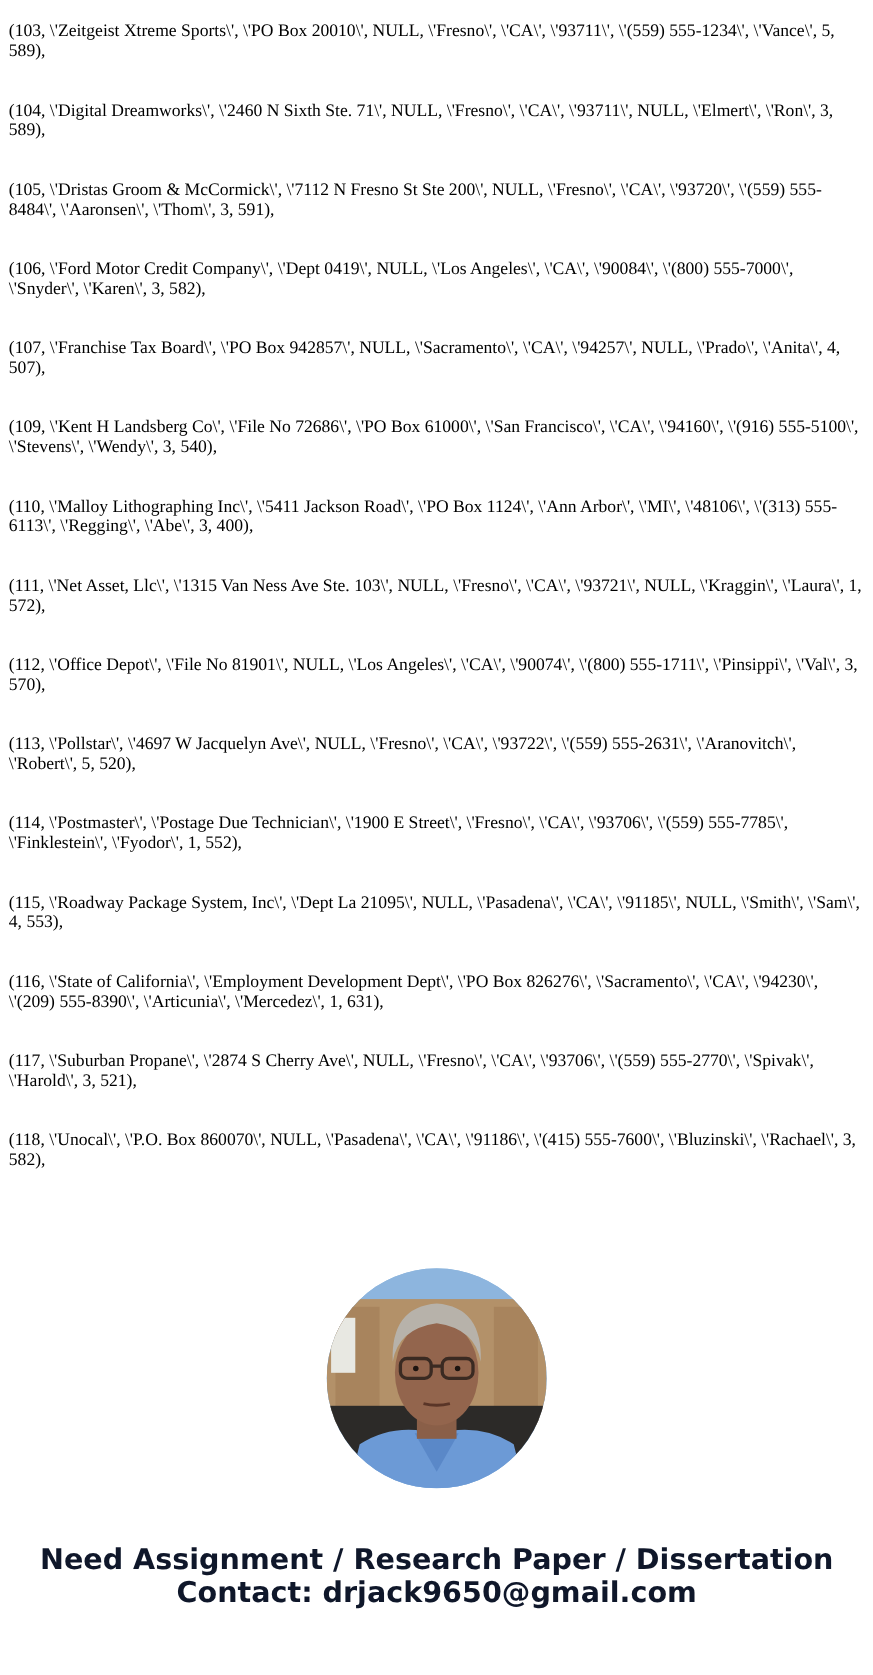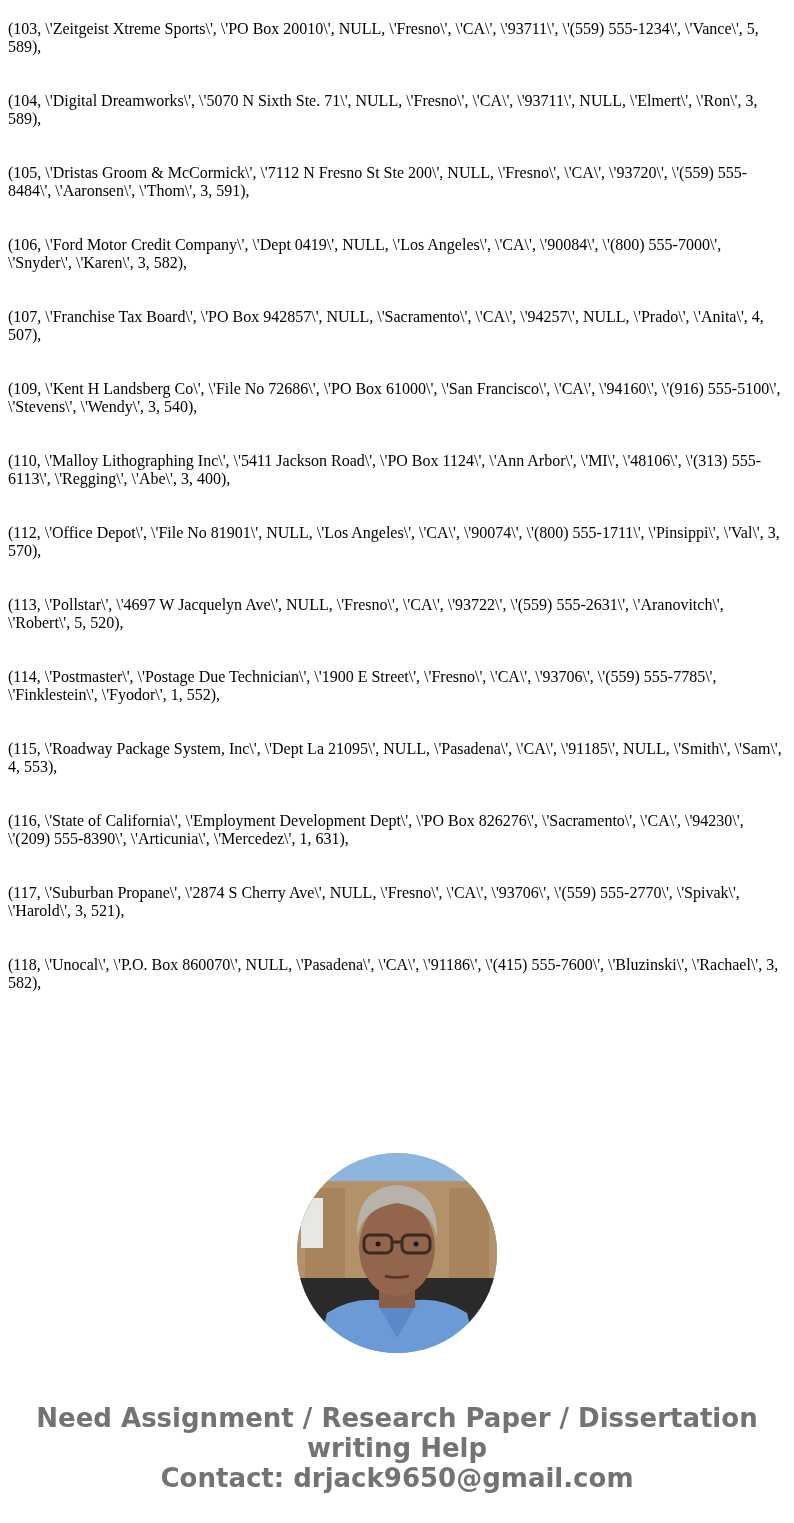--- a/index.html
+++ b/index.html
@@ -53,38 +53,39 @@
     .promo {
       position: absolute;
       left: 0;
       top: 1403px;
       width: 794px;
       text-align: center;
       font-family: "DejaVu Sans", sans-serif;
       font-weight: bold;
       font-size: 26px;
       line-height: 30px;
-      color: #737373;
+      color: #0f172a;
     }
     .promo span {
       display: block;
     }
   </style>
 </head>
 <body>
 
 <div class="doc-viewport">
   <div class="doc-text">
     <span class="doc-line">(103, \'Zeitgeist Xtreme Sports\', \'PO Box 20010\', NULL, \'Fresno\', \'CA\', \'93711\', \'(559) 555-1234\', \'Vance\', 5, 589),</span>
-    <span class="doc-line">(104, \'Digital Dreamworks\', \'5070 N Sixth Ste. 71\', NULL, \'Fresno\', \'CA\', \'93711\', NULL, \'Elmert\', \'Ron\', 3, 589),</span>
+    <span class="doc-line">(104, \'Digital Dreamworks\', \'2460 N Sixth Ste. 71\', NULL, \'Fresno\', \'CA\', \'93711\', NULL, \'Elmert\', \'Ron\', 3, 589),</span>
     <span class="doc-line">(105, \'Dristas Groom &amp; McCormick\', \'7112 N Fresno St Ste 200\', NULL, \'Fresno\', \'CA\', \'93720\', \'(559) 555-8484\', \'Aaronsen\', \'Thom\', 3, 591),</span>
     <span class="doc-line">(106, \'Ford Motor Credit Company\', \'Dept 0419\', NULL, \'Los Angeles\', \'CA\', \'90084\', \'(800) 555-7000\', \'Snyder\', \'Karen\', 3, 582),</span>
     <span class="doc-line">(107, \'Franchise Tax Board\', \'PO Box 942857\', NULL, \'Sacramento\', \'CA\', \'94257\', NULL, \'Prado\', \'Anita\', 4, 507),</span>
     <span class="doc-line">(109, \'Kent H Landsberg Co\', \'File No 72686\', \'PO Box 61000\', \'San Francisco\', \'CA\', \'94160\', \'(916) 555-5100\', \'Stevens\', \'Wendy\', 3, 540),</span>
     <span class="doc-line">(110, \'Malloy Lithographing Inc\', \'5411 Jackson Road\', \'PO Box 1124\', \'Ann Arbor\', \'MI\', \'48106\', \'(313) 555-6113\', \'Regging\', \'Abe\', 3, 400),</span>
+    <span class="doc-line">(111, \'Net Asset, Llc\', \'1315 Van Ness Ave Ste. 103\', NULL, \'Fresno\', \'CA\', \'93721\', NULL, \'Kraggin\', \'Laura\', 1, 572),</span>
     <span class="doc-line">(112, \'Office Depot\', \'File No 81901\', NULL, \'Los Angeles\', \'CA\', \'90074\', \'(800) 555-1711\', \'Pinsippi\', \'Val\', 3, 570),</span>
     <span class="doc-line">(113, \'Pollstar\', \'4697 W Jacquelyn Ave\', NULL, \'Fresno\', \'CA\', \'93722\', \'(559) 555-2631\', \'Aranovitch\', \'Robert\', 5, 520),</span>
     <span class="doc-line">(114, \'Postmaster\', \'Postage Due Technician\', \'1900 E Street\', \'Fresno\', \'CA\', \'93706\', \'(559) 555-7785\', \'Finklestein\', \'Fyodor\', 1, 552),</span>
     <span class="doc-line">(115, \'Roadway Package System, Inc\', \'Dept La 21095\', NULL, \'Pasadena\', \'CA\', \'91185\', NULL, \'Smith\', \'Sam\', 4, 553),</span>
     <span class="doc-line">(116, \'State of California\', \'Employment Development Dept\', \'PO Box 826276\', \'Sacramento\', \'CA\', \'94230\', \'(209) 555-8390\', \'Articunia\', \'Mercedez\', 1, 631),</span>
     <span class="doc-line">(117, \'Suburban Propane\', \'2874 S Cherry Ave\', NULL, \'Fresno\', \'CA\', \'93706\', \'(559) 555-2770\', \'Spivak\', \'Harold\', 3, 521),</span>
     <span class="doc-line">(118, \'Unocal\', \'P.O. Box 860070\', NULL, \'Pasadena\', \'CA\', \'91186\', \'(415) 555-7600\', \'Bluzinski\', \'Rachael\', 3, 582),</span>
     
     
     
@@ -142,15 +143,14 @@
 
     <circle cx="81" cy="91" r="2.5" fill="#1e1410"></circle>
     <circle cx="119" cy="91" r="2.5" fill="#1e1410"></circle>
 
     <path d="M88 123 Q100 126 112 123" stroke="#5a3527" stroke-width="2.5" fill="none"></path>
   </svg>
 </div>
 
 <div class="promo">
   <span>Need Assignment / Research Paper / Dissertation</span>
-  <span>writing Help</span>
   <span>Contact: drjack9650@gmail.com</span>
 </div>
 
 </body></html>

